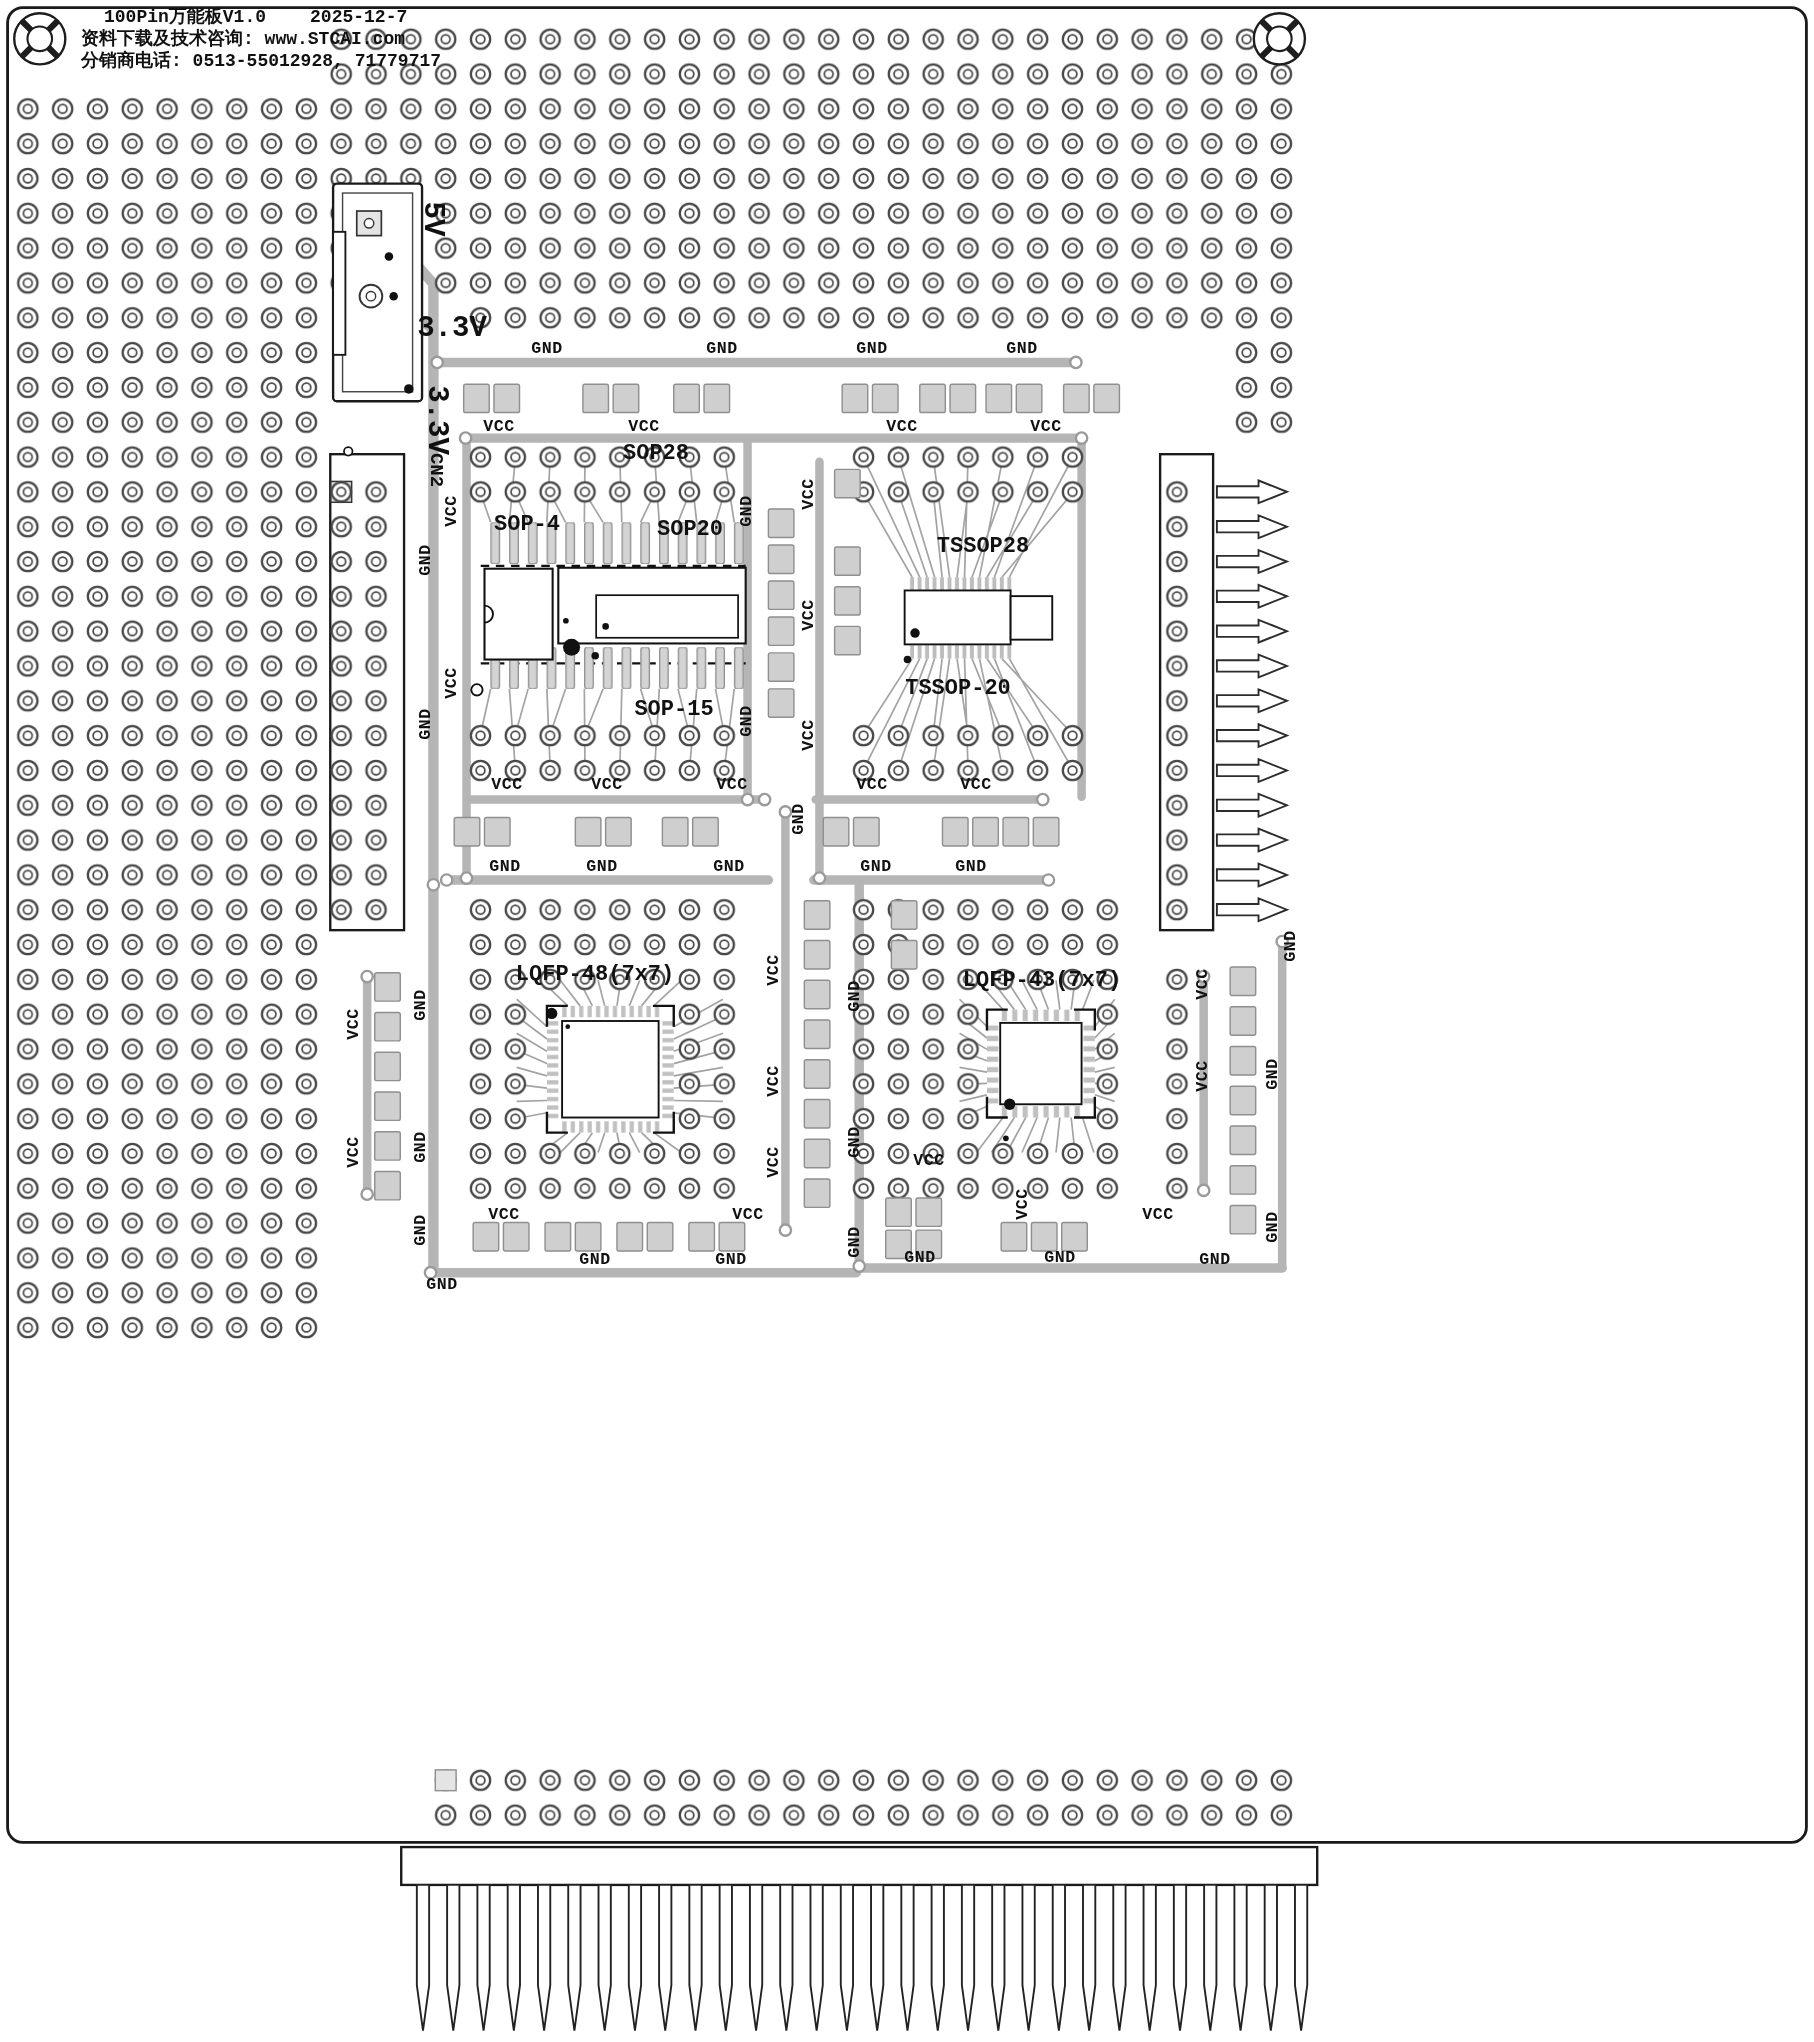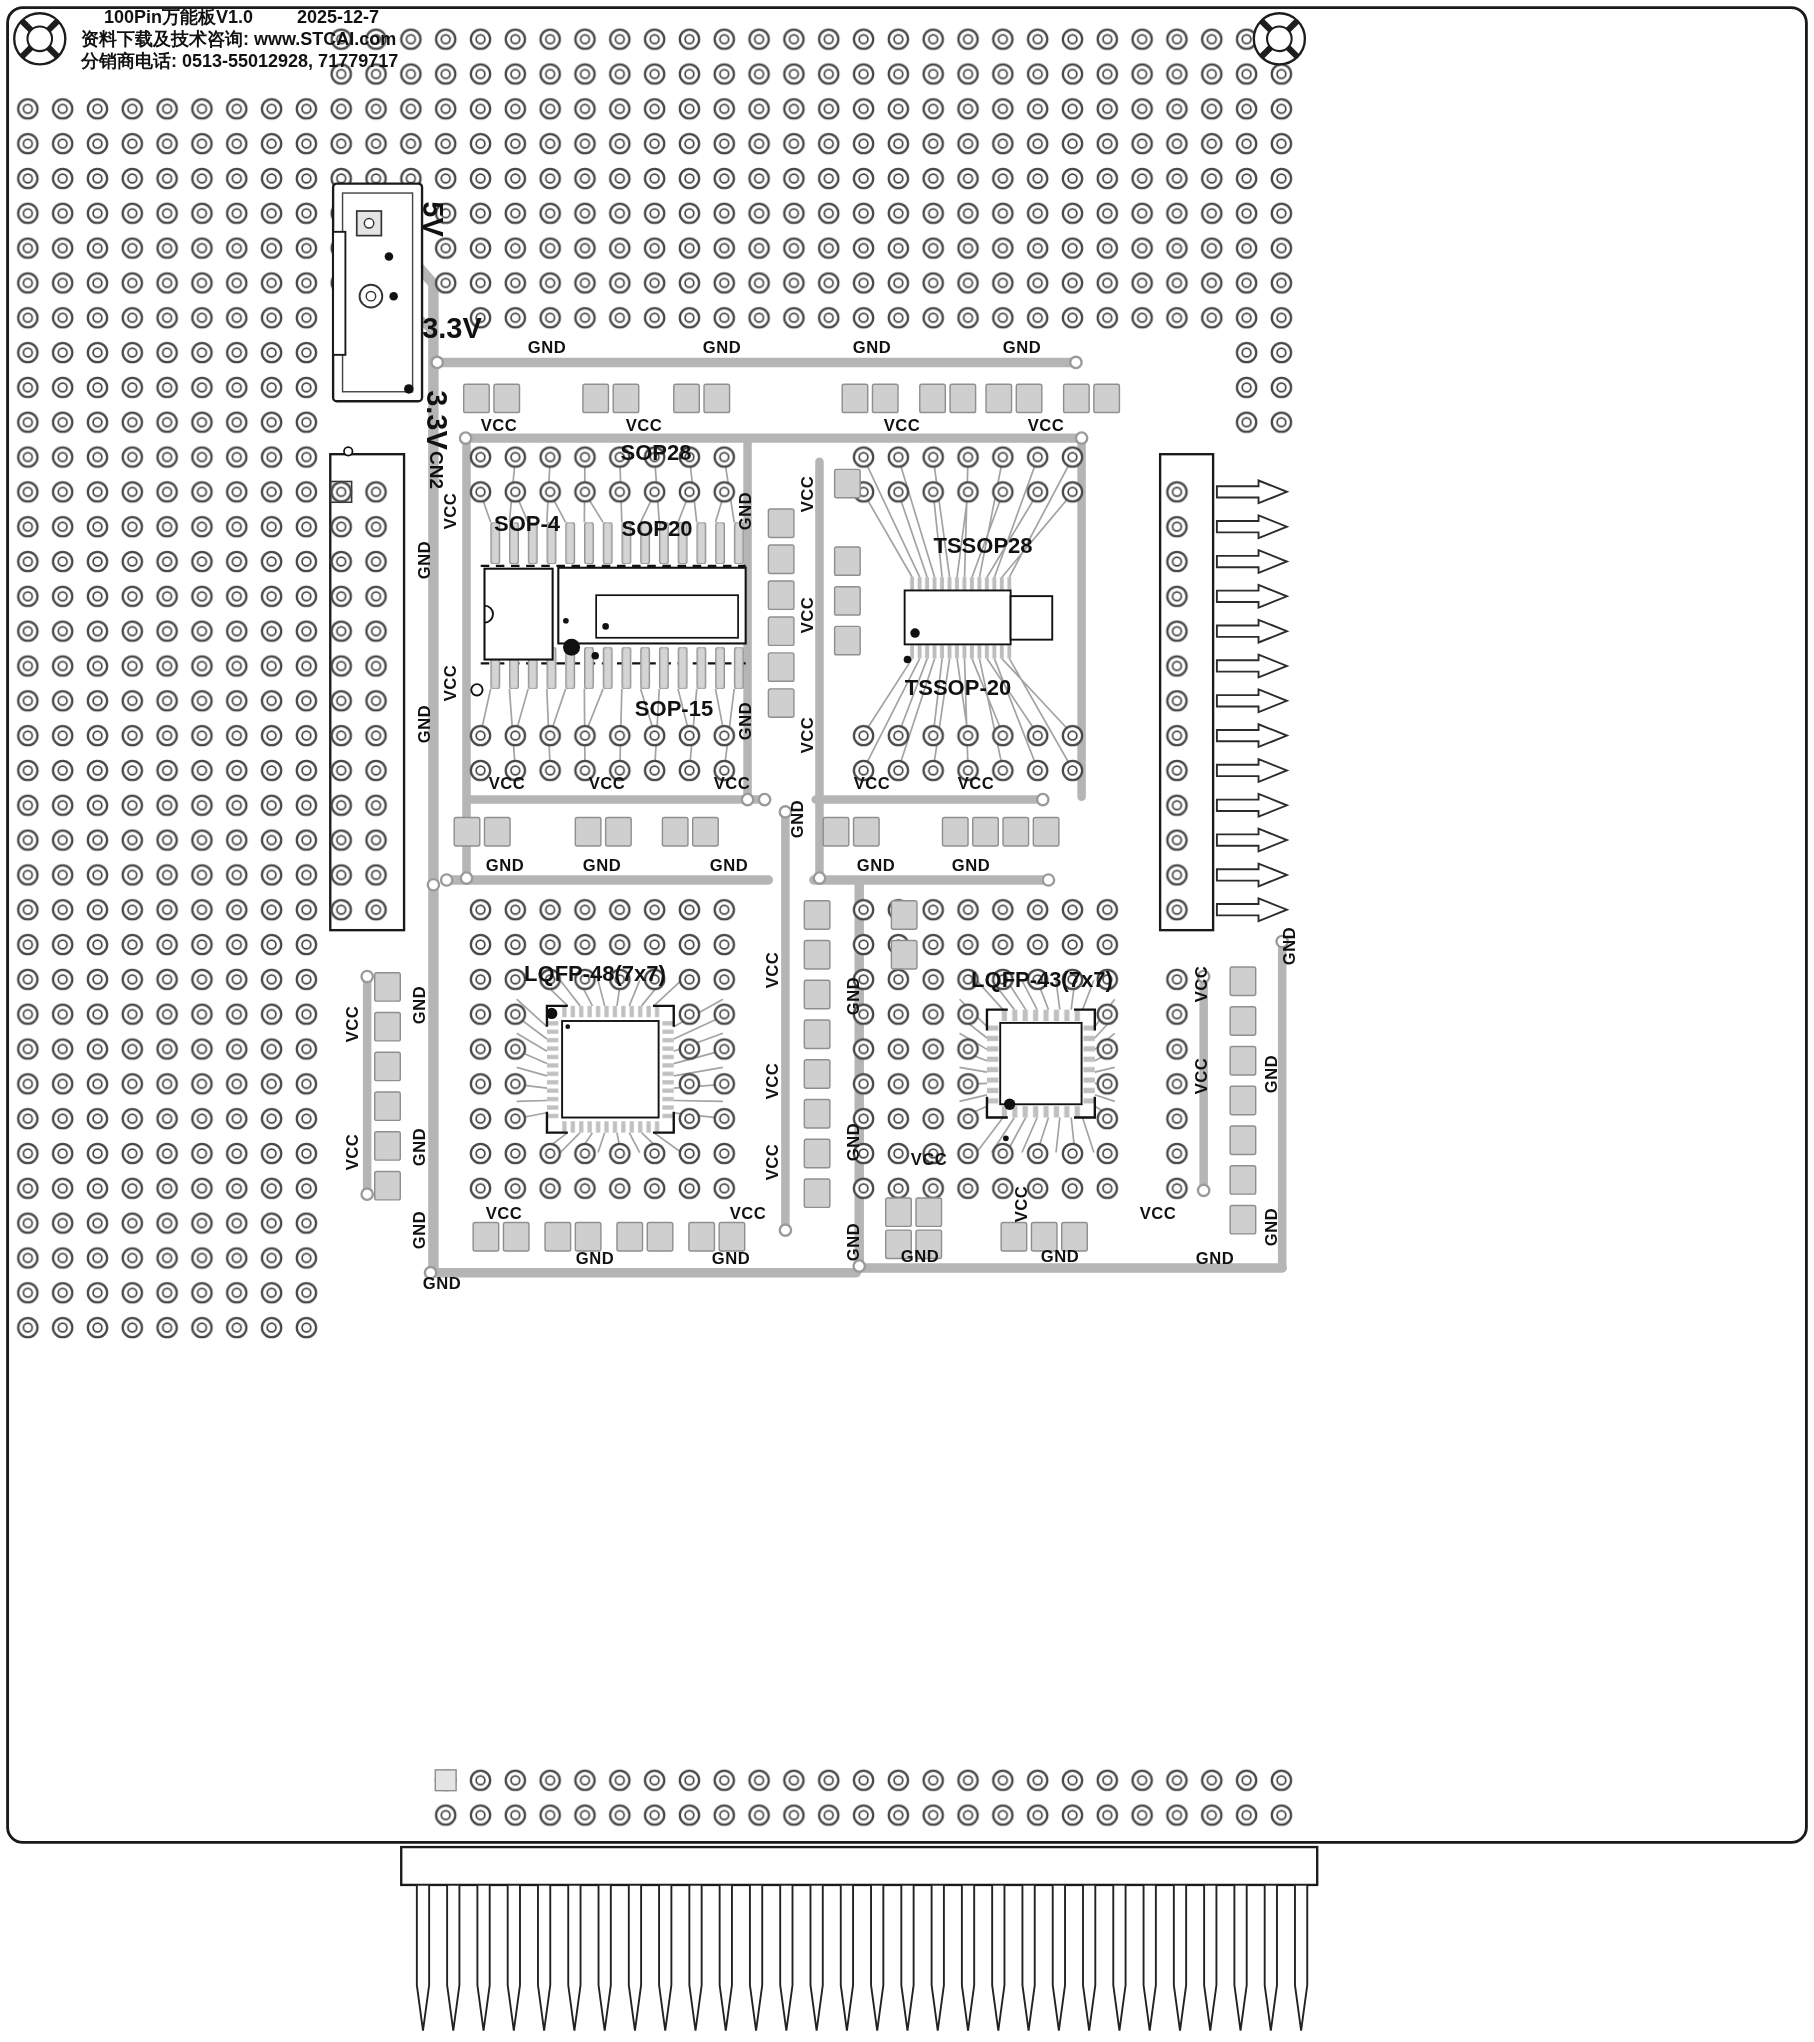--- a/index.html
+++ b/index.html
@@ -1,17 +1,17 @@
 <!DOCTYPE html>
 <html style="font-size:15px"><head>
 <meta charset="utf-8">
 <style>
   html,body{margin:0;padding:0;background:#fff}
   .stage{position:relative;width:1814px;height:2042px;background:#fff;overflow:hidden;
-         font-family:Liberation Sans, sans-serif;color:#111}
+         font-family:Liberation Mono, monospace;color:#111}
   .stage svg{position:absolute;left:0;top:0}
   .hdr{position:absolute;left:81px;top:5.7px;font-weight:bold;font-size:18px;line-height:22px;white-space:nowrap}
   .hl1{padding-left:23px;display:flex;gap:44px}
   .lbl{position:absolute;font-weight:bold;white-space:nowrap;transform:translate(-50%,-50%)}
   .lbl.r90{transform:translate(-50%,-50%) rotate(90deg)}
   .lbl.r270{transform:translate(-50%,-50%) rotate(-90deg)}
   .s30{font-size:29px}
   .s23{font-size:22px}
   .s20{font-size:19px}
   .s17{font-size:16.6px;letter-spacing:0.5px}
@@ -358,21 +358,21 @@
   <div>分销商电话: 0513-55012928, 71779717</div>
 </div>
 
 <div class="lbl s30 r90" style="left:432px;top:219px">5V</div>
 <div class="lbl s30" style="left:452px;top:328px">3.3V</div>
 <div class="lbl s30 r90" style="left:436px;top:420px">3.3V</div>
 <div class="lbl s20 r90" style="left:436px;top:470px">CN2</div>
 
 <div class="lbl s23" style="left:656px;top:453px">SOP28</div>
 <div class="lbl s23" style="left:527px;top:524px">SOP-4</div>
-<div class="lbl s23" style="left:657px;top:529px">SOP20</div>
+<div class="lbl s23" style="left:690px;top:529px">SOP20</div>
 <div class="lbl s23" style="left:674px;top:709px">SOP-15</div>
 <div class="lbl s23" style="left:983px;top:546px">TSSOP28</div>
 <div class="lbl s23" style="left:958px;top:688px">TSSOP-20</div>
 <div class="lbl s23" style="left:595px;top:974px">LQFP-48(7x7)</div>
 <div class="lbl s23" style="left:1042px;top:980px">LQFP-43(7x7)</div>
 
 <div class="lbl s17" style="left:547px;top:348px">GND</div>
 <div class="lbl s17" style="left:722px;top:348px">GND</div>
 <div class="lbl s17" style="left:872px;top:348px">GND</div>
 <div class="lbl s17" style="left:1022px;top:348px">GND</div>

